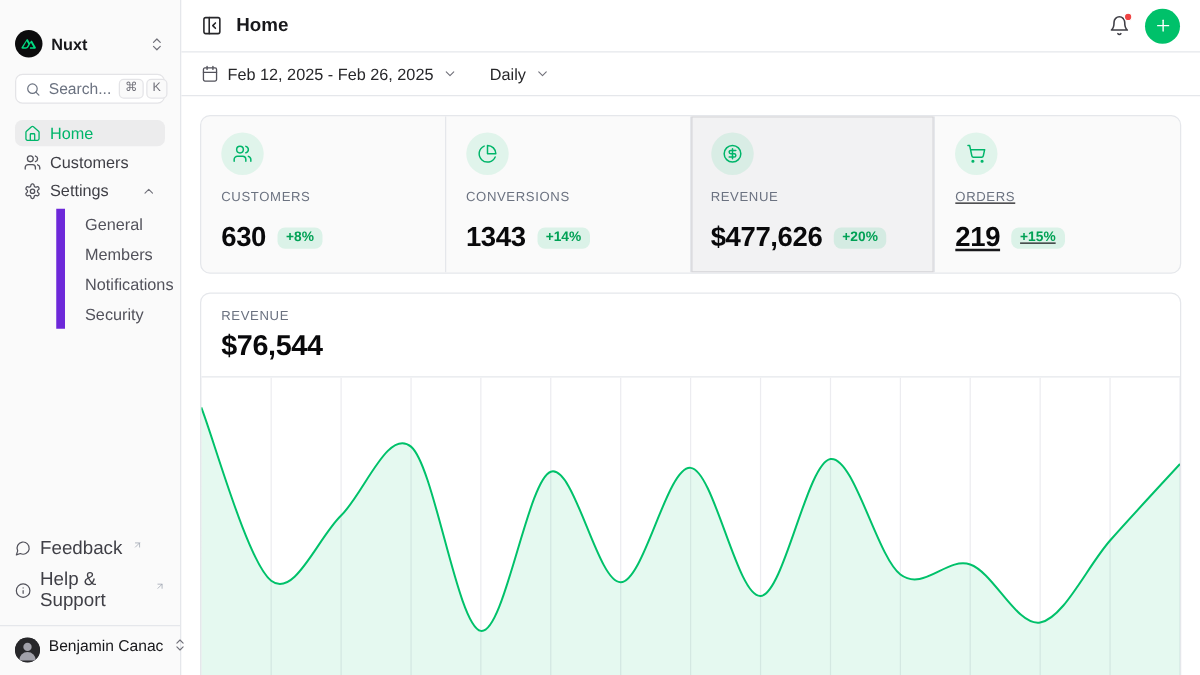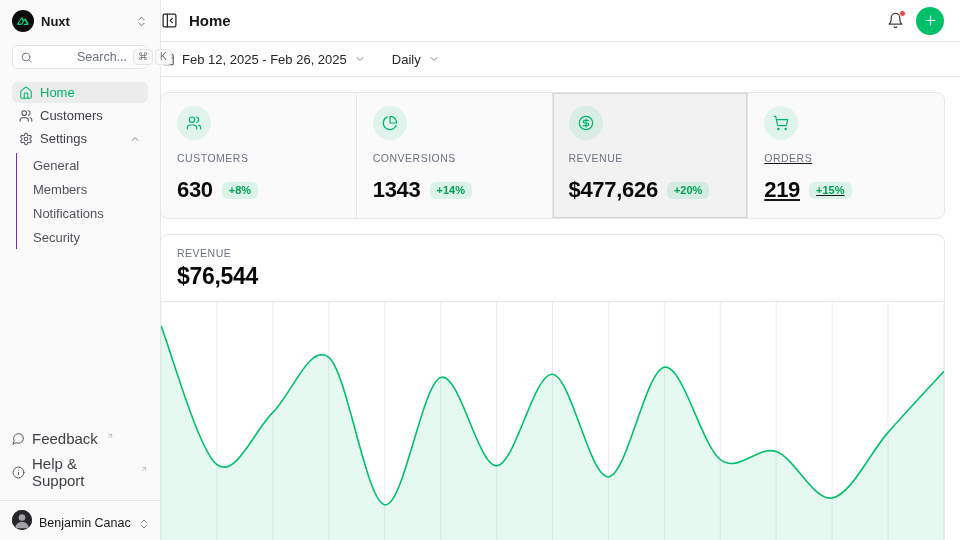--- a/index.html
+++ b/index.html
@@ -6,64 +6,64 @@
   html,body { width: 960px; height: 540px; overflow: hidden; }
   body {
     font-family: "Liberation Sans", "DejaVu Sans", sans-serif;
     font-size: 13px; color: #18181b; background: #fff;
   }
   svg { display: block; }
   .ico { stroke: currentColor; fill: none; stroke-width: 1.8; stroke-linecap: round; stroke-linejoin: round; }
 
   
   .sidebar {
-    position: fixed; left: 0; top: 0; bottom: 0; width: 161px;
+    position: fixed; left: 0; top: 0; bottom: 0; width: 145px;
     background: #fafafa; border-right: 1px solid #e5e7eb;
-    display: flex; flex-direction: column; padding: 10px 12px 10px;
+    display: flex; flex-direction: column; padding: 24px 12px 10px;
   }
   .ws-row { display: flex; align-items: center; gap: 7px; margin-bottom: 13px; cursor: pointer; }
   .ws-logo { width: 22px; height: 22px; border-radius: 50%; background: #0c0c0d; display: flex; align-items: center; justify-content: center; flex: none; }
   .ws-name { font-weight: 600; font-size: 13px; }
   .ws-caret { margin-left: auto; color: #71717a; }
 
   .search {
     display: flex; align-items: center; gap: 6px; height: 24px;
     border: 1px solid #e4e4e7; border-radius: 6px; background: #fff;
     padding: 0 4px 0 7px; margin-bottom: 13px; color: #6b7280;
   }
-  .search-ph { flex: 1; font-size: 12.5px; color: #6b7280; margin-left: 38px; }
+  .search-ph { flex: 1; font-size: 12.5px; color: #6b7280; }
   .kbd {
     font-size: 10px; color: #71717a; border: 1px solid #e4e4e7; background: #fafafa;
     border-radius: 4px; padding: 1px 4px; line-height: 12px; min-width: 15px; text-align: center;
   }
   .kbds { display: flex; gap: 2px; }
 
   .nav { display: flex; flex-direction: column; gap: 2px; }
   .nav-item {
     display: flex; align-items: center; gap: 7px; height: 21px;
     padding: 0 7px; border-radius: 6px; color: #3f3f46; cursor: pointer; font-size: 13px;
   }
   .nav-item .nico { color: #52525b; flex: none; }
   .nav-item.active { background: #ececed; color: #00b56a; font-weight: 500; }
   .nav-item.active .nico { color: #00b56a; }
   .nav-badge {
     margin-left: auto; border: 1px solid #e4e4e7; background: #fff; color: #52525b;
     font-size: 10.5px; border-radius: 5px; padding: 0 4.5px; line-height: 14px;
   }
   .nav-caret { margin-left: auto; color: #71717a; }
-  .sub-list { margin: 2px 0 0 4px; border-left: 1px solid #6d28d9; display: flex; flex-direction: column; }
+  .sub-list { margin: 2px 0 0 33px; border-left: 7px solid #6d28d9; display: flex; flex-direction: column; }
   .sub-item { padding: 4.5px 0 4.5px 16px; color: #52525b; font-size: 13px; cursor: pointer; }
 
   .grow { flex: 1; }
   .foot-links { display: flex; flex-direction: column; gap: 4px; margin-bottom: 9px; }
   .foot-link { display: flex; align-items: center; gap: 7px; color: #3f3f46; font-size: 15px; cursor: pointer; padding: 2px 0; }
   .foot-link .nico { color: #52525b; }
   .ext { color: #9ca3af; margin-left: 1px; transform: translateY(-3px); }
   .side-div { height: 1px; background: #e5e7eb; margin: 0 -12px 9px; }
-  .user-row { display: flex; align-items: flex-end; gap: 7px; cursor: pointer; }
+  .user-row { display: flex; align-items: flex-start; gap: 7px; cursor: pointer; }
   .avatar { width: 20px; height: 20px; border-radius: 50%; background: #27272a; overflow: hidden; flex: none; }
   .user-name { font-weight: 500; font-size: 12.5px; white-space: nowrap; }
 
   
   .main { margin-left: 145px; }
   .hdr {
     height: 42px; border-bottom: 1px solid #e5e7eb;
     display: flex; align-items: center; padding: 0 16px; background: #fff;
   }
   .panel-btn { color: #27272a; cursor: pointer; display: flex; }

